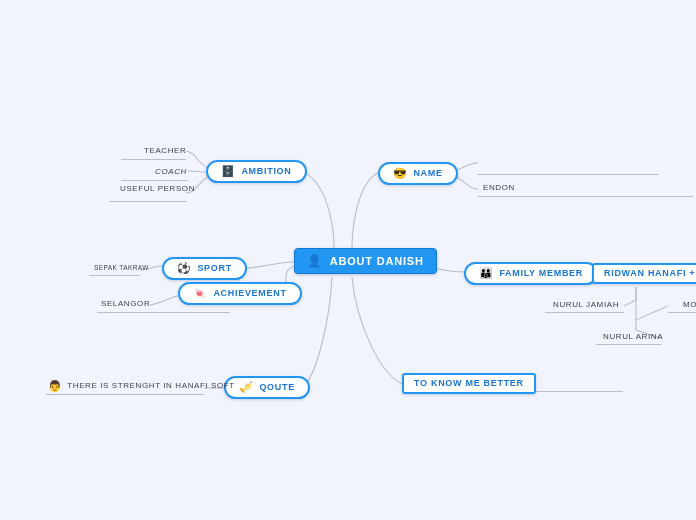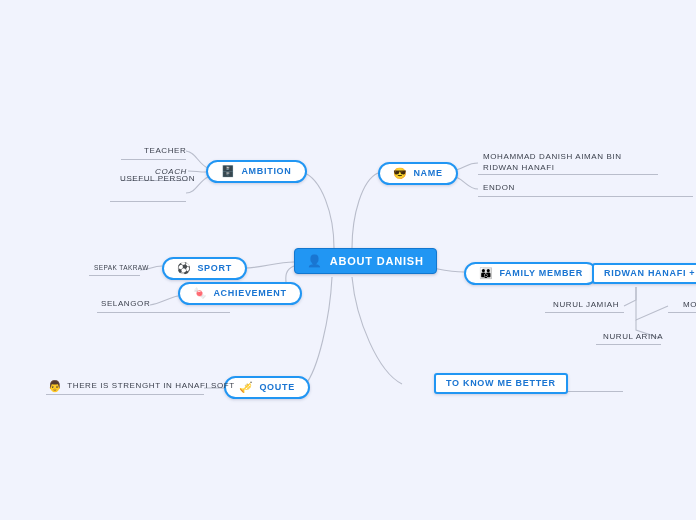--- a/index.html
+++ b/index.html
@@ -171,31 +171,28 @@
   <div class="node pill" style="left:206px; top:160px;">
     <span class="emoji">🗄️</span>
     <span class="label">AMBITION</span>
   </div>
   <div class="node leaf" style="left:142px; top:144px; height:15px;">
     <span class="label">TEACHER</span>
   </div>
   <div class="node leaf" style="left:153px; top:165px; height:15px;font-style:italic;">
     <span class="label">COACH</span>
   </div>
-  <div class="node leaf" style="left:118px; top:172px; height:15px;">
+  <div class="node leaf" style="left:118px; top:182px; height:15px;">
     <span class="label">USEFUL PERSON</span>
   </div>
 
   <div class="node pill" style="left:378px; top:162px;">
     <span class="emoji">😎</span>
     <span class="label">NAME</span>
   </div>
-  <div class="node leaf wrap" style="left:481px; top:152px; width:175px; height:22px; align-items:flex-start;">
-    <span class="label">MOHAMMAD DANISH AIMAN BIN RIDWAN HANAFI</span>
-  </div>
   <div class="node leaf" style="left:481px; top:182px; height:14px;">
     <span class="label">ENDON</span>
   </div>
 
   <div class="node pill" style="left:162px; top:257px;">
     <span class="emoji">⚽</span>
     <span class="label">SPORT</span>
   </div>
   <div class="node leaf tiny" style="left:92px; top:263px; height:12px;">
     <span class="label">SEPAK TAKRAW</span>
@@ -228,17 +225,17 @@
 
   <div class="node pill" style="left:224px; top:376px;">
     <span class="emoji">🎺</span>
     <span class="label">QOUTE</span>
   </div>
   <div class="node leaf" style="left:46px; top:380px; height:14px;">
     <span class="emoji">👨</span>
     <span class="label">THERE IS STRENGHT IN HANAFI SOFT</span>
   </div>
 
-  <div class="node rect" style="left:402px; top:373px;margin-left:32px;">
+  <div class="node rect" style="left:402px; top:373px;">
     <span class="label">TO KNOW ME BETTER</span>
   </div>
 
 </div>
 
 </body></html>

